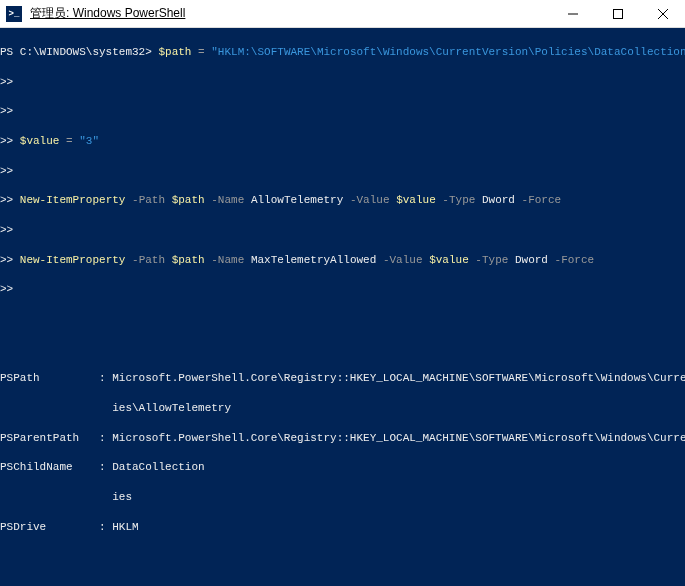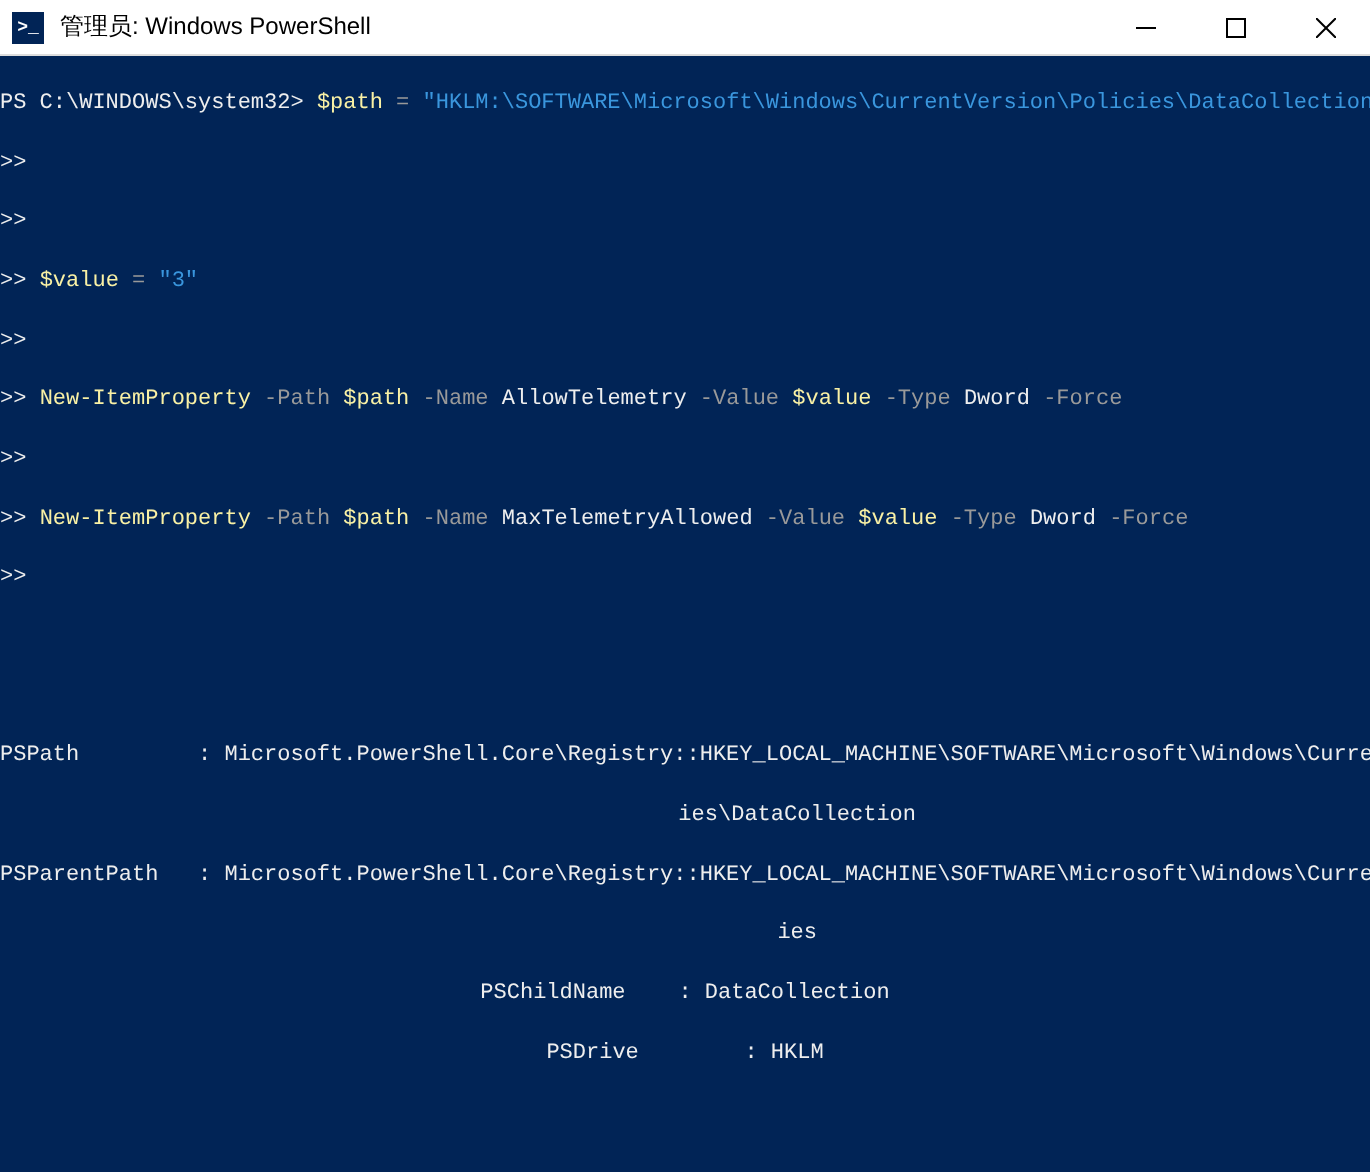--- a/index.html
+++ b/index.html
@@ -36,20 +36,21 @@
     color: #fff;
     font-size: 9px;
     font-weight: bold;
   }
   .titlebar-title {
     flex: 1;
     font-family: 'Segoe UI', Tahoma, sans-serif;
     font-size: 12px;
     color: #000;
     padding-left: 2px;
+    text-decoration: underline;
   }
   .titlebar-controls {
     display: flex;
     height: 100%;
   }
   .titlebar-btn {
     width: 45px;
     height: 100%;
     display: flex;
     align-items: center;
@@ -63,21 +64,21 @@
     flex: 1;
     background: #012456;
     color: #cccccc;
     padding: 2px 0 0 0;
     overflow: hidden;
     line-height: 1.35;
     white-space: pre;
     font-size: 11px;
   }
   .line { display: block; }
-  .white { color: #eeeeee; text-align: center; }
+  .white { color: #eeeeee; }
   .yellow { color: #f9f1a5; }
   .darkcyan { color: #3a96dd; }
   .green { color: #16c60c; }
   .grey { color: #999; }
 </style>
 </head>
 <body>
 
 <div class="window">
   <div class="titlebar">
@@ -111,24 +112,24 @@
 <span class="line"><span class="white">&gt;&gt;</span></span>
 <span class="line"><span class="white">&gt;&gt;</span> <span class="yellow">$value</span><span class="grey"> = </span><span class="darkcyan">"3"</span></span>
 <span class="line"><span class="white">&gt;&gt;</span></span>
 <span class="line"><span class="white">&gt;&gt;</span> <span class="yellow">New-ItemProperty</span><span class="grey"> -Path </span><span class="yellow">$path</span><span class="grey"> -Name </span><span class="white">AllowTelemetry</span><span class="grey"> -Value </span><span class="yellow">$value</span><span class="grey"> -Type </span><span class="white">Dword</span><span class="grey"> -Force</span></span>
 <span class="line"><span class="white">&gt;&gt;</span></span>
 <span class="line"><span class="white">&gt;&gt;</span> <span class="yellow">New-ItemProperty</span><span class="grey"> -Path </span><span class="yellow">$path</span><span class="grey"> -Name </span><span class="white">MaxTelemetryAllowed</span><span class="grey"> -Value </span><span class="yellow">$value</span><span class="grey"> -Type </span><span class="white">Dword</span><span class="grey"> -Force</span></span>
 <span class="line"><span class="white">&gt;&gt;</span></span>
 <span class="line"> </span>
 <span class="line"> </span>
 <span class="line white">PSPath         : Microsoft.PowerShell.Core\Registry::HKEY_LOCAL_MACHINE\SOFTWARE\Microsoft\Windows\CurrentVersion\Polic</span>
-<span class="line white">                 ies\DataCollection</span>
+<span class="line white">                 ies\AllowTelemetry</span>
 <span class="line white">PSParentPath   : Microsoft.PowerShell.Core\Registry::HKEY_LOCAL_MACHINE\SOFTWARE\Microsoft\Windows\CurrentVersion\Polic</span>
+<span class="line white">PSChildName    : DataCollection</span>
 <span class="line white">                 ies</span>
-<span class="line white">PSChildName    : DataCollection</span>
 <span class="line white">PSDrive        : HKLM</span>
 
 
 
 
 
 
 
 
 

